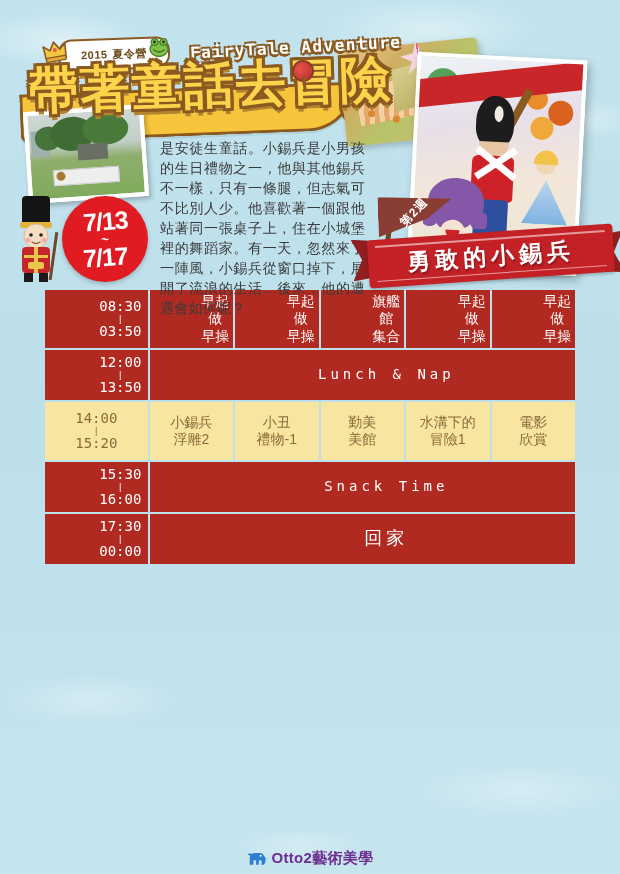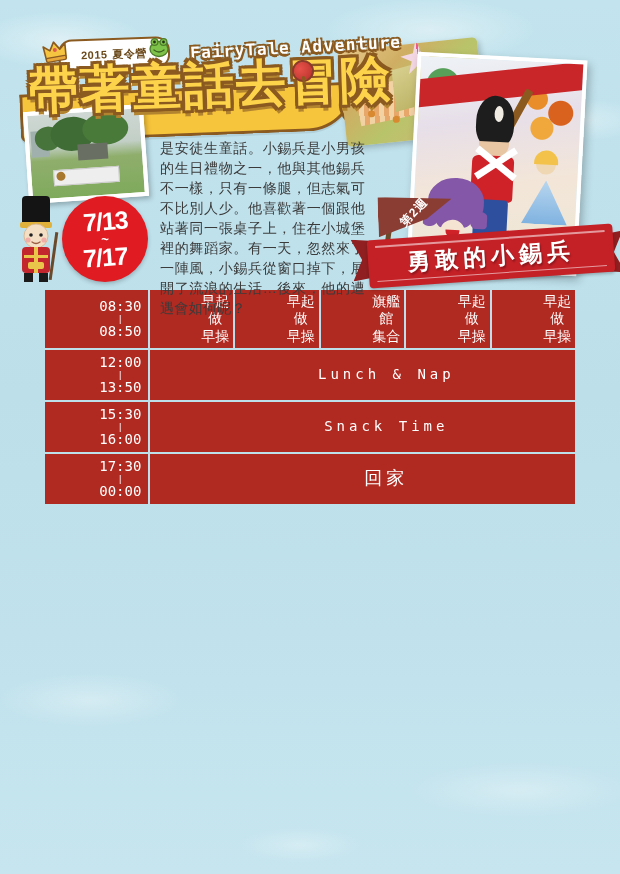--- a/index.html
+++ b/index.html
@@ -363,36 +363,53 @@
       <div class="tail-l"></div>
       <div class="tail-r"></div>
       <div class="band"></div>
       <div class="rtxt">勇敢的小錫兵</div>
     </div>
   </div>
 
   <table class="sched">
     <tbody id="sched-body">
         <tr class="r-red">
-          <td class="time col-time h-58"><span>08:30</span><span class="dash">|</span><span>08:50</span></td>
+          <td class="time col-time h-58"><span>08:30</span><span class="dash">|</span><span>03:50</span></td>
           <td class="cell col-day h-58">早起做<br>早操</td>
           <td class="cell col-day h-58">早起做<br>早操</td>
           <td class="cell col-day h-58">旗艦館<br>集合</td>
           <td class="cell col-day h-58">早起做<br>早操</td>
           <td class="cell col-day h-58">早起做<br>早操</td>
         </tr>
         <tr class="r-red">
           <td class="time col-time h-50"><span>12:00</span><span class="dash">|</span><span>13:50</span></td>
           <td colspan="5" class="cell full h-50">Lunch  &amp;   Nap</td>
+        </tr>
+        <tr class="r-yel">
+          <td class="time col-time h-58"><span>14:00</span><span class="dash">|</span><span>15:20</span></td>
+          <td class="cell col-day h-58">小錫兵<br>浮雕2</td>
+          <td class="cell col-day h-58">小丑<br>禮物-1</td>
+          <td class="cell col-day h-58">勤美<br>美館</td>
+          <td class="cell col-day h-58">水溝下的<br>冒險1</td>
+          <td class="cell col-day h-58">電影<br>欣賞</td>
         </tr>
         <tr class="r-red">
           <td class="time col-time h-50"><span>15:30</span><span class="dash">|</span><span>16:00</span></td>
           <td colspan="5" class="cell full h-50">Snack  Time</td>
         </tr>
         <tr class="r-red">
           <td class="time col-time h-50"><span>17:30</span><span class="dash">|</span><span>00:00</span></td>
           <td colspan="5" class="cell full cn h-50">回家</td>
         </tr>
       </tbody>
   </table>
 
+  <div class="footer">
+    <svg class="elephant" viewBox="0 0 22 18">
+      <path d="M3 16 L3 9 Q3 3 9 3 L14 3 Q19 3 19 9 L19 16 L16 16 L16 11 L13 11 L13 16 L10 16 L10 11 L7 11 L7 16 Z" fill="#2f7fd1"></path>
+      <path d="M18 6 Q22 8 20 13 Q19 16 17 15 Q19 11 17 8 Z" fill="#2f7fd1"></path>
+      <circle cx="15" cy="6" r="1.1" fill="#fff"></circle>
+      <path d="M5 4 Q2 2 1 5 Q3 6 5 6 Z" fill="#2f7fd1"></path>
+    </svg>
+    <span class="brand">Otto2藝術美學</span>
+  </div>
 
 </div>
 
 </body></html>

